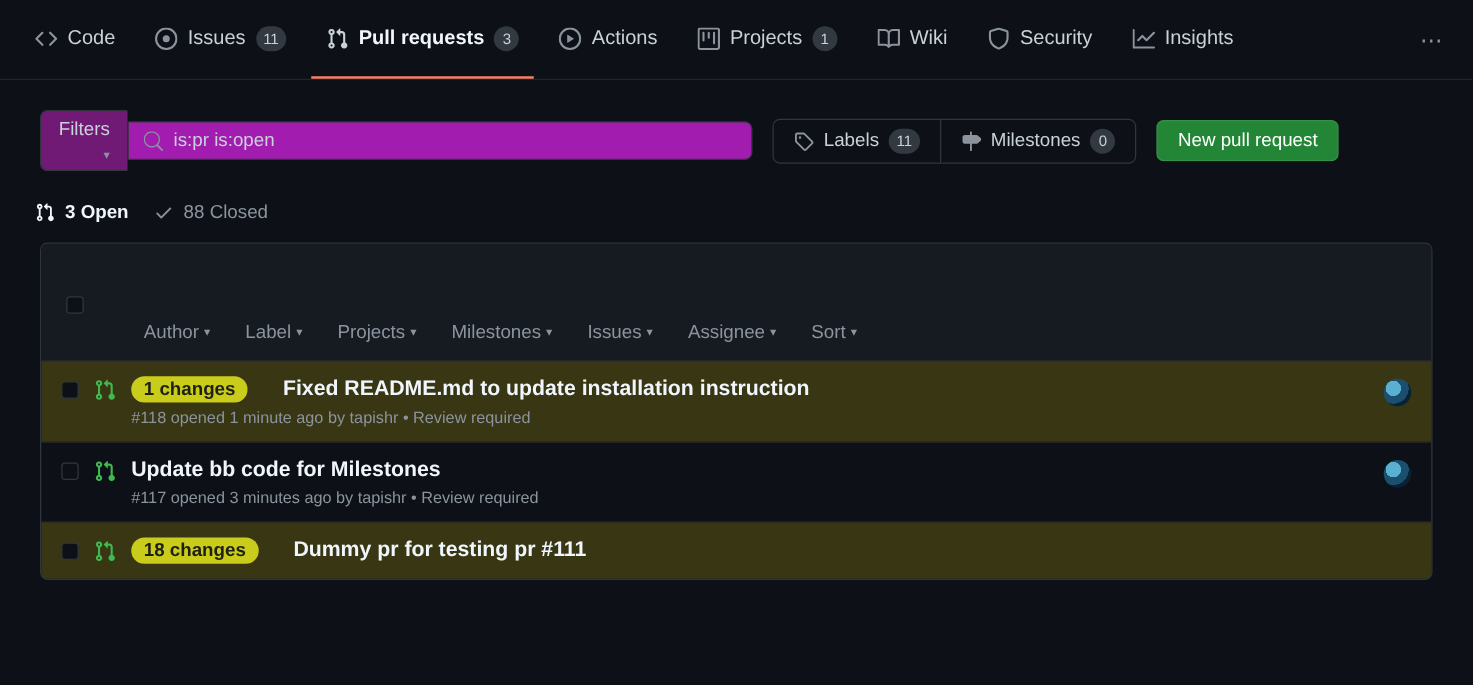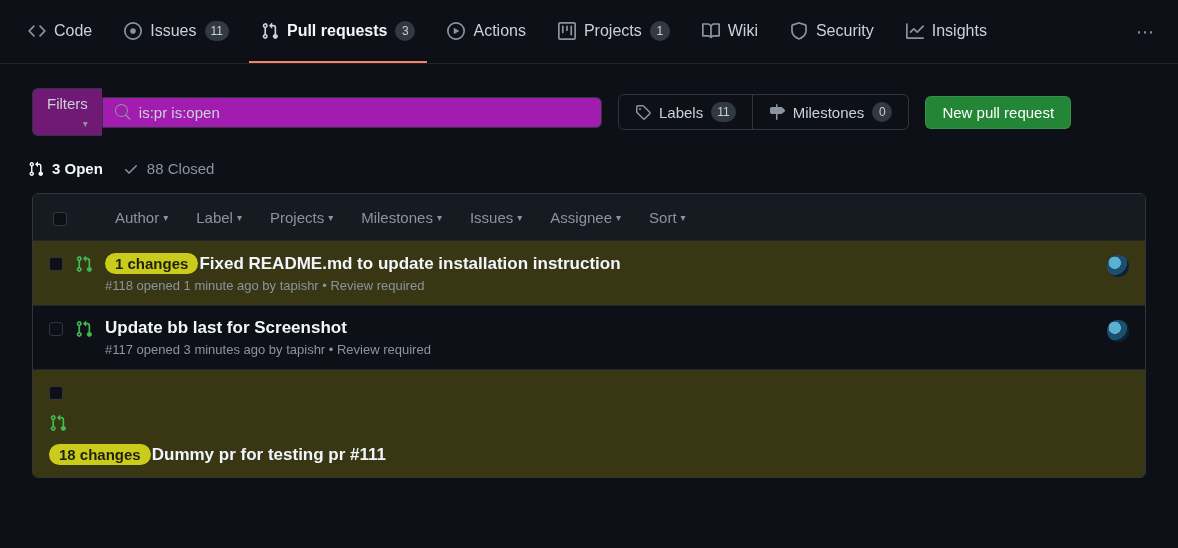--- a/index.html
+++ b/index.html
@@ -80,37 +80,37 @@
     
     .list-box {
       margin: 0 32px; border:1px solid #30363d; border-radius:6px; overflow:hidden;
     }
     .list-header {
       display:flex; align-items:center;
       background:#161b22; padding:14px 16px; gap:28px;
       border-bottom:1px solid #21262d;
     }
     .list-header .chk { margin-left:4px; margin-right:20px;}
-    .th { color:#8b949e; font-size:15px; display:flex; align-items:center; gap:4px; cursor:pointer;}
+    .th { color:#8b949e; font-size:15px; display:flex; align-items:center; gap:4px; cursor:pointer;margin-top:48px;}
     .list-row {
       display:flex; align-items:flex-start;
       padding: 12px 16px;
       border-bottom:1px solid #21262d;
       gap:12px;
     }
-    .list-row:last-child { border-bottom:none;flex-direction:column; }
+    .list-row:last-child { border-bottom:none; }
     .list-row.hl { background: rgba(187,166,8,.25); }
     .chk-ctl {
       appearance:none; width:14px; height:14px;
       border:1px solid #30363d; border-radius:3px;
       background:#0d1117; cursor:pointer; margin-top:4px;
     }
     .pr-icon { color:#3fb950; margin-top:2px; }
     .row-main { flex:1; }
-    .row-title-line { display:flex; align-items:center; gap:1px; flex-wrap:wrap;}
+    .row-title-line { display:flex; gap:28px; flex-wrap:wrap;}
     .changes-badge {
       background:#c9cc1b; color:#1f2013;
       padding: 2px 10px; border-radius:2em;
       font-weight:600; font-size:15px;
     }
     .row-title { color:#f0f6fc; font-weight:600; font-size:17px; }
     .row-meta { color:#8b949e; font-size:13px; margin-top:4px;}
     .avatar {
       width:22px; height:22px; border-radius:50%;
       background: radial-gradient(circle at 35% 35%, #5ab0d0 0 30%, #1c4e6e 31% 60%, #0a2235 61% 100%);
@@ -309,21 +309,21 @@
       <div class="list-row">
     <input type="checkbox" class="chk-ctl" style="">
     <span class="pr-icon">
       <svg viewBox="0 0 16 16" width="18" height="18" fill="currentColor">
             <path d="M1.5 3.25a2.25 2.25 0 113 2.122v5.256a2.251 2.251 0 11-1.5 0V5.372A2.25 2.25 0 011.5 3.25zm5.677-.177L9.573.677A.25.25 0 0110 .854V2.5h1A2.5 2.5 0 0113.5 5v5.628a2.251 2.251 0 11-1.5 0V5a1 1 0 00-1-1h-1v1.646a.25.25 0 01-.427.177L7.177 3.427a.25.25 0 010-.354zM3.75 2.5a.75.75 0 100 1.5.75.75 0 000-1.5zm0 9.5a.75.75 0 100 1.5.75.75 0 000-1.5zm8.25.75a.75.75 0 111.5 0 .75.75 0 01-1.5 0z"></path>
           </svg>
     </span>
     <div class="row-main">
       <div class="row-title-line">
 
-        <span class="row-title">Update bb last for Screenshot</span>
+        <span class="row-title">Update bb code for Milestones</span>
       </div>
       <div class="row-meta">#117 opened 3 minutes ago by tapishr • Review required</div>
     </div>
     <span class="avatar"></span>
   </div>
       <div class="list-row hl">
     <input type="checkbox" class="chk-ctl" style="">
     <span class="pr-icon">
       <svg viewBox="0 0 16 16" width="18" height="18" fill="currentColor">
             <path d="M1.5 3.25a2.25 2.25 0 113 2.122v5.256a2.251 2.251 0 11-1.5 0V5.372A2.25 2.25 0 011.5 3.25zm5.677-.177L9.573.677A.25.25 0 0110 .854V2.5h1A2.5 2.5 0 0113.5 5v5.628a2.251 2.251 0 11-1.5 0V5a1 1 0 00-1-1h-1v1.646a.25.25 0 01-.427.177L7.177 3.427a.25.25 0 010-.354zM3.75 2.5a.75.75 0 100 1.5.75.75 0 000-1.5zm0 9.5a.75.75 0 100 1.5.75.75 0 000-1.5zm8.25.75a.75.75 0 111.5 0 .75.75 0 01-1.5 0z"></path>

